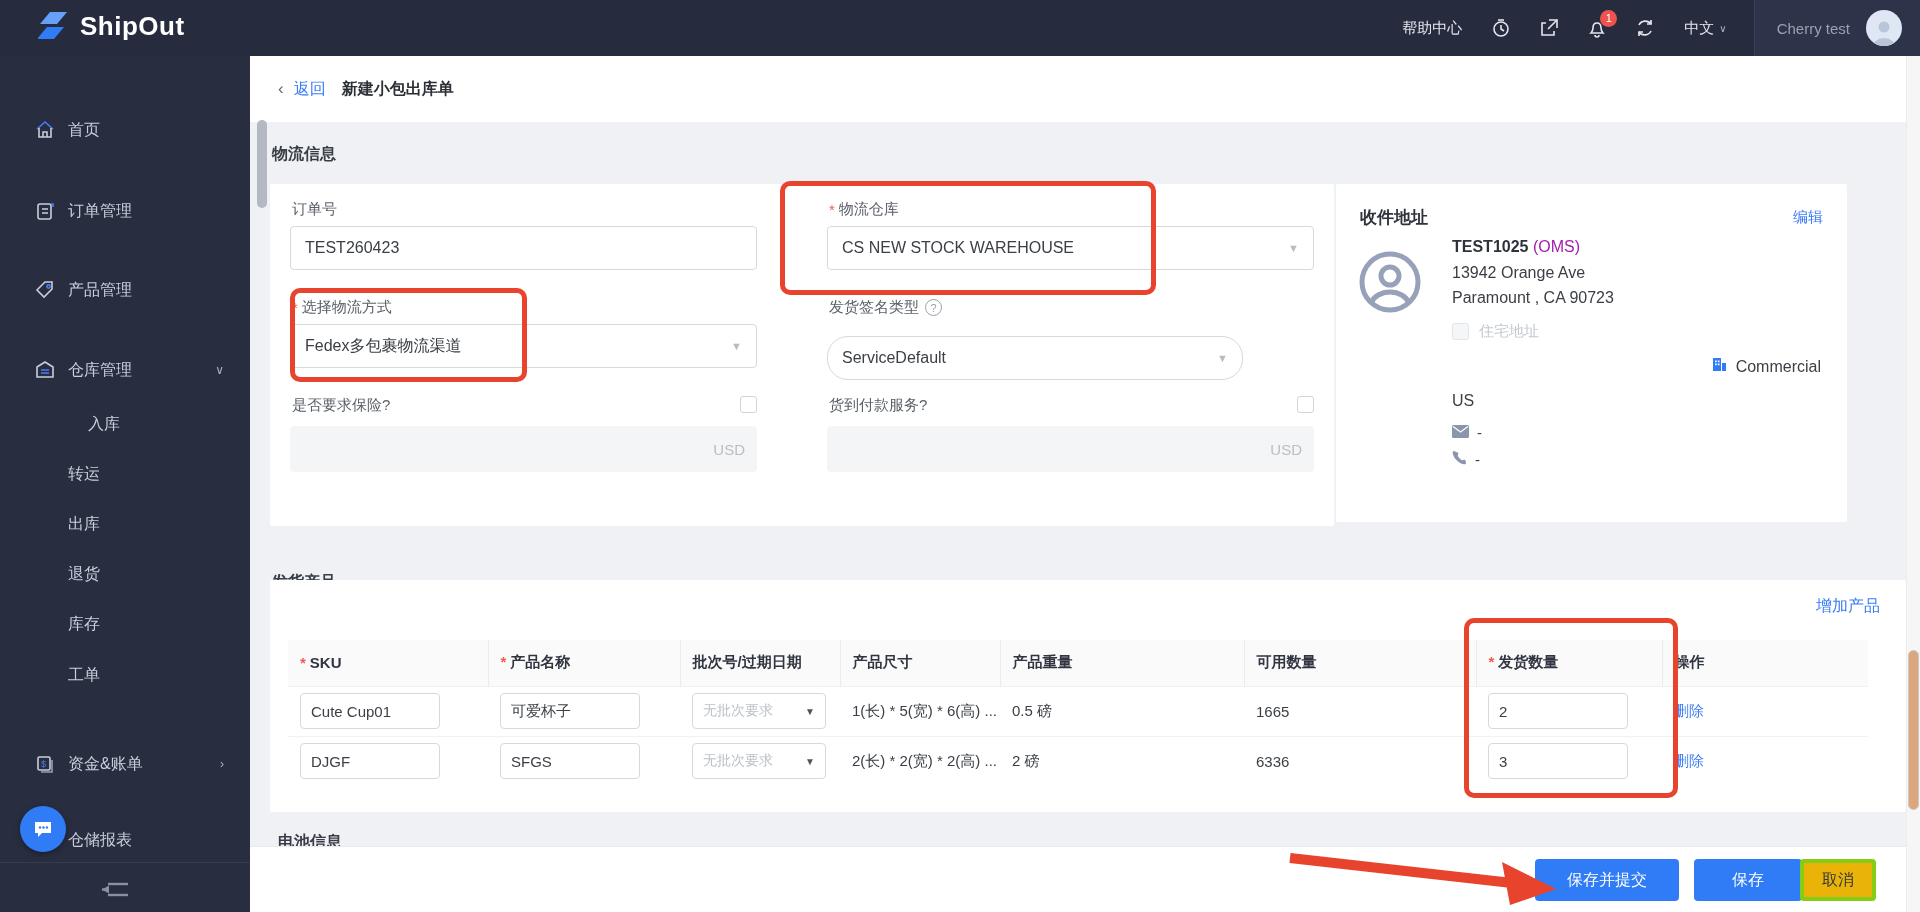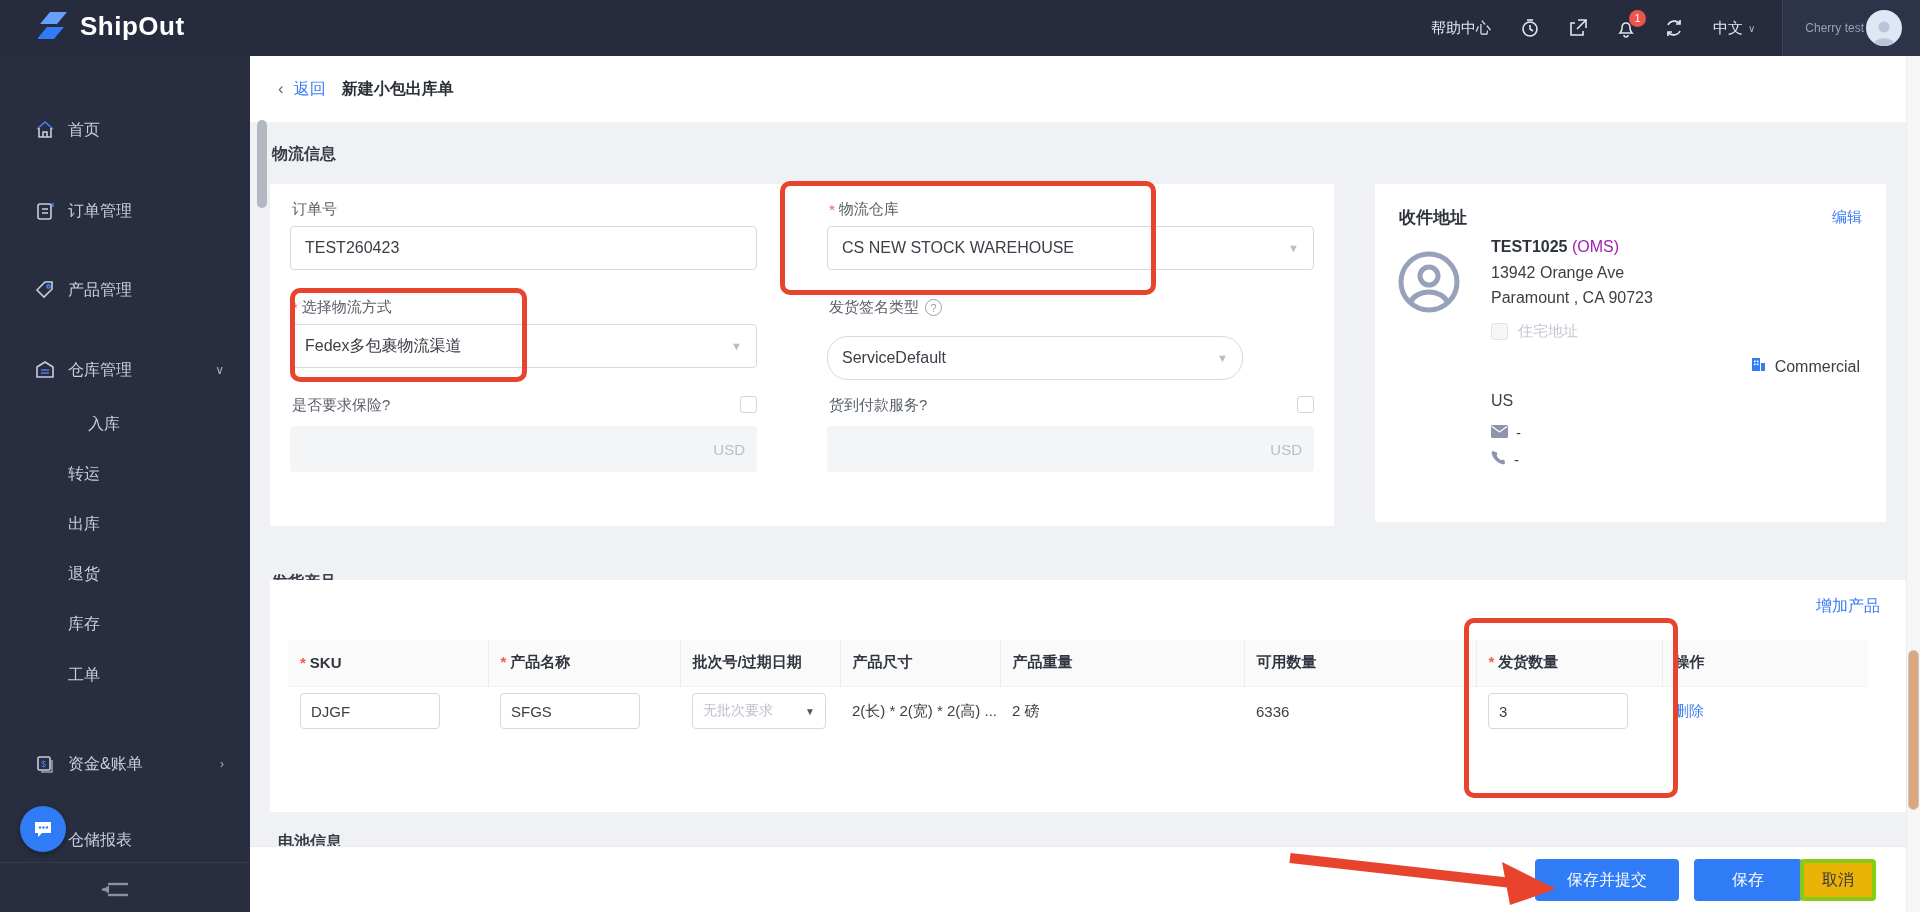--- a/index.html
+++ b/index.html
@@ -9,21 +9,21 @@
   
   .topbar { position:absolute; left:0; top:0; width:1920px; height:56px; background:#262c3e; z-index:6; display:flex; align-items:center; }
   .brand { display:flex; align-items:flex-start; gap:10px; padding-left:38px; width:250px; }
   .brand-text { color:#fff; font-size:26px; font-weight:bold; letter-spacing:.5px; }
   .topbar-right { margin-left:auto; display:flex; align-items:center; height:100%; }
   .tb-item { color:#e3e6ee; font-size:15px; margin:0 15px; display:flex; align-items:center; cursor:pointer; }
   .tb-icon { width:22px; height:22px; position:relative; margin:0 13px; cursor:pointer; display:flex; align-items:center; justify-content:center; }
   .badge { position:absolute; top:-7px; right:-9px; background:#ef5350; color:#fff; border-radius:9px; min-width:17px; height:17px; font-size:11px; line-height:17px; text-align:center; padding:0 3px; }
   .lang-caret { font-size:10px; color:#aeb4c4; margin-left:5px; }
   .user-zone { height:100%; display:flex; align-items:center; background:#2d3348; border-left:1px solid #3a4156; padding:0 18px 0 22px; margin-left:12px; }
-  .user-name { color:#9aa1b4; font-size:12px; margin-right:2px; }
+  .user-name { color:#9aa1b4; font-size:15px; margin-right:16px; }
   .avatar-sm { width:36px; height:36px; border-radius:50%; background:#dfe7f4; display:flex; align-items:flex-end; justify-content:center; overflow:hidden; }
 
   
   .sidebar { position:absolute; left:0; top:56px; width:250px; height:856px; background:#282e40; z-index:5; }
   .side-row { position:absolute; left:0; width:250px; height:28px; display:flex; align-items:center; color:#c9cedb; font-size:16px; cursor:pointer; }
   .side-row .s-icon { width:22px; height:22px; margin-left:34px; margin-right:12px; flex:0 0 auto; }
   .side-sub { padding-left:68px; }
   .side-caret { margin-left:auto; margin-right:26px; color:#aab0c0; font-size:12px; }
   .side-divider { position:absolute; left:0; top:806px; width:250px; border-top:1px solid #343b4f; }
   .collapse-btn { position:absolute; left:100px; top:820px; width:36px; height:30px; cursor:pointer; }
@@ -306,21 +306,21 @@
       <span>USD</span>
     </div>
 
     <div class="f-label" style="left:559px; top:212px;">货到付款服务?</div>
     <span class="cbx" style="left:1027px; top:212px;"></span>
     <div class="gray-input" style="left:557px; top:242px; width:487px;">
       <span>USD</span>
     </div>
   </div>
 
-  <div class="card" style="left:1125px; top:128px; width:511px; height:338px;">
+  <div class="card" style="left:1086px; top:128px; width:511px; height:338px;">
     <div class="addr-title">收件地址</div>
     <div class="edit-link">编辑</div>
 
     <div class="addr-avatar">
       <svg width="64" height="64" viewBox="0 0 64 64" fill="none" stroke="#97a1ba" stroke-width="5">
         <circle cx="32" cy="32" r="28"></circle>
         <circle cx="32" cy="26" r="9"></circle>
         <path d="M13 53 a20 16 0 0 1 38 0"></path>
       </svg>
     </div>
@@ -394,20 +394,35 @@
           <th><span>批次号/过期日期</span></th>
           <th><span>产品尺寸</span></th>
           <th><span>产品重量</span></th>
           <th><span>可用数量</span></th>
           <th><span class="req">*</span><span>发货数量</span></th>
           <th><span>操作</span></th>
         </tr>
       </thead>
       <tbody>
         <tr>
+          <td><input class="t-input" value="Cute Cup01" style=""></td>
+          <td><input class="t-input" value="可爱杯子" style=""></td>
+          <td>
+            <span class="t-select">
+              <span>无批次要求</span>
+                <span class="tri">▼</span>
+            </span>
+          </td>
+          <td>1(长) * 5(宽) * 6(高) ...</td>
+          <td>0.5 磅</td>
+          <td>1665</td>
+          <td><input class="t-input" value="2" style=""></td>
+          <td><span class="del-link">删除</span></td>
+        </tr>
+        <tr>
           <td><input class="t-input" value="DJGF" style=""></td>
           <td><input class="t-input" value="SFGS" style=""></td>
           <td>
             <span class="t-select">
               <span>无批次要求</span>
                 <span class="tri">▼</span>
             </span>
           </td>
           <td>2(长) * 2(宽) * 2(高) ...</td>
           <td>2 磅</td>

